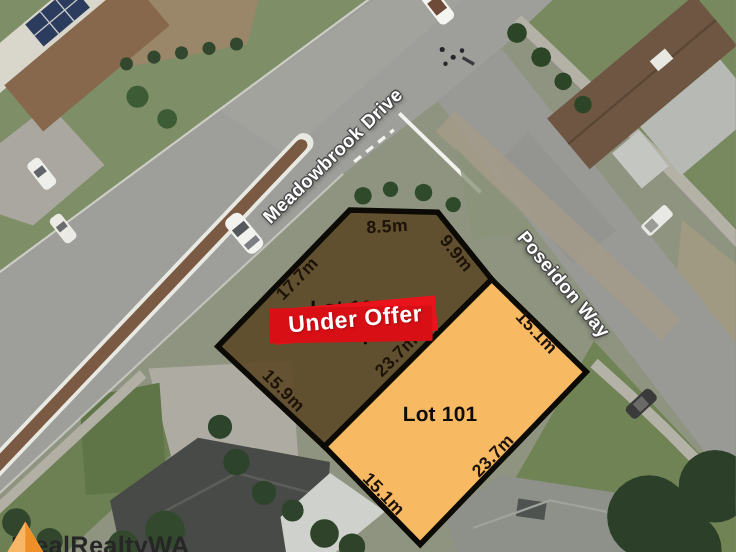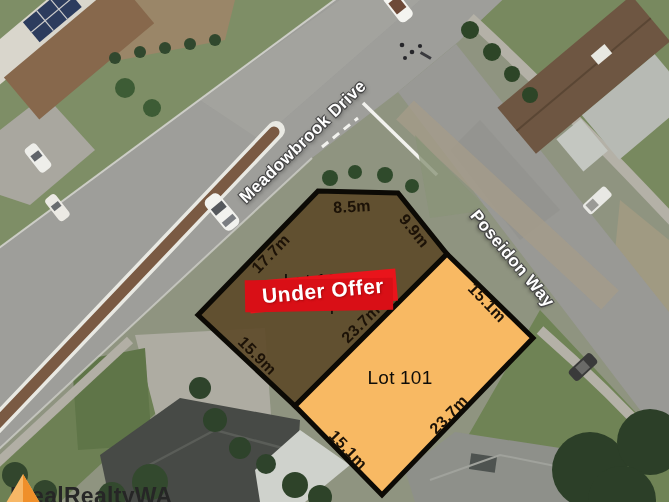--- a/index.html
+++ b/index.html
@@ -15,21 +15,21 @@
     font-weight:bold;color:#1c1207;
   }
   .meas{font-size:16px;z-index:5;letter-spacing:.3px;}
   .street{
     font-size:17px;color:#fff;z-index:7;letter-spacing:.4px;
     text-shadow:-1px -1px 0 #474747,1px -1px 0 #474747,-1px 1px 0 #474747,
                  1px 1px 0 #474747,0 2px 4px rgba(0,0,0,.55);
   }
   .lot-label{
     position:absolute;transform:translate(-50%,-50%);
-    text-align:center;font-weight:normal;color:#0e0c08;z-index:5;
+    text-align:center;font-weight:bold;color:#0e0c08;z-index:5;
     font-size:19px;line-height:23px;letter-spacing:.2px;
   }
   .lot-hidden{z-index:4;}
   .banner{
     position:absolute;left:323px;top:291px;z-index:6;
     transform:translate(-50%,-50%) rotate(-5deg);
     background:#e9141b;color:#fff;
     font-weight:800;font-size:21px;letter-spacing:.5px;
     padding:4px 13px;
     text-shadow:1px 1px 2px rgba(110,0,0,.45);

